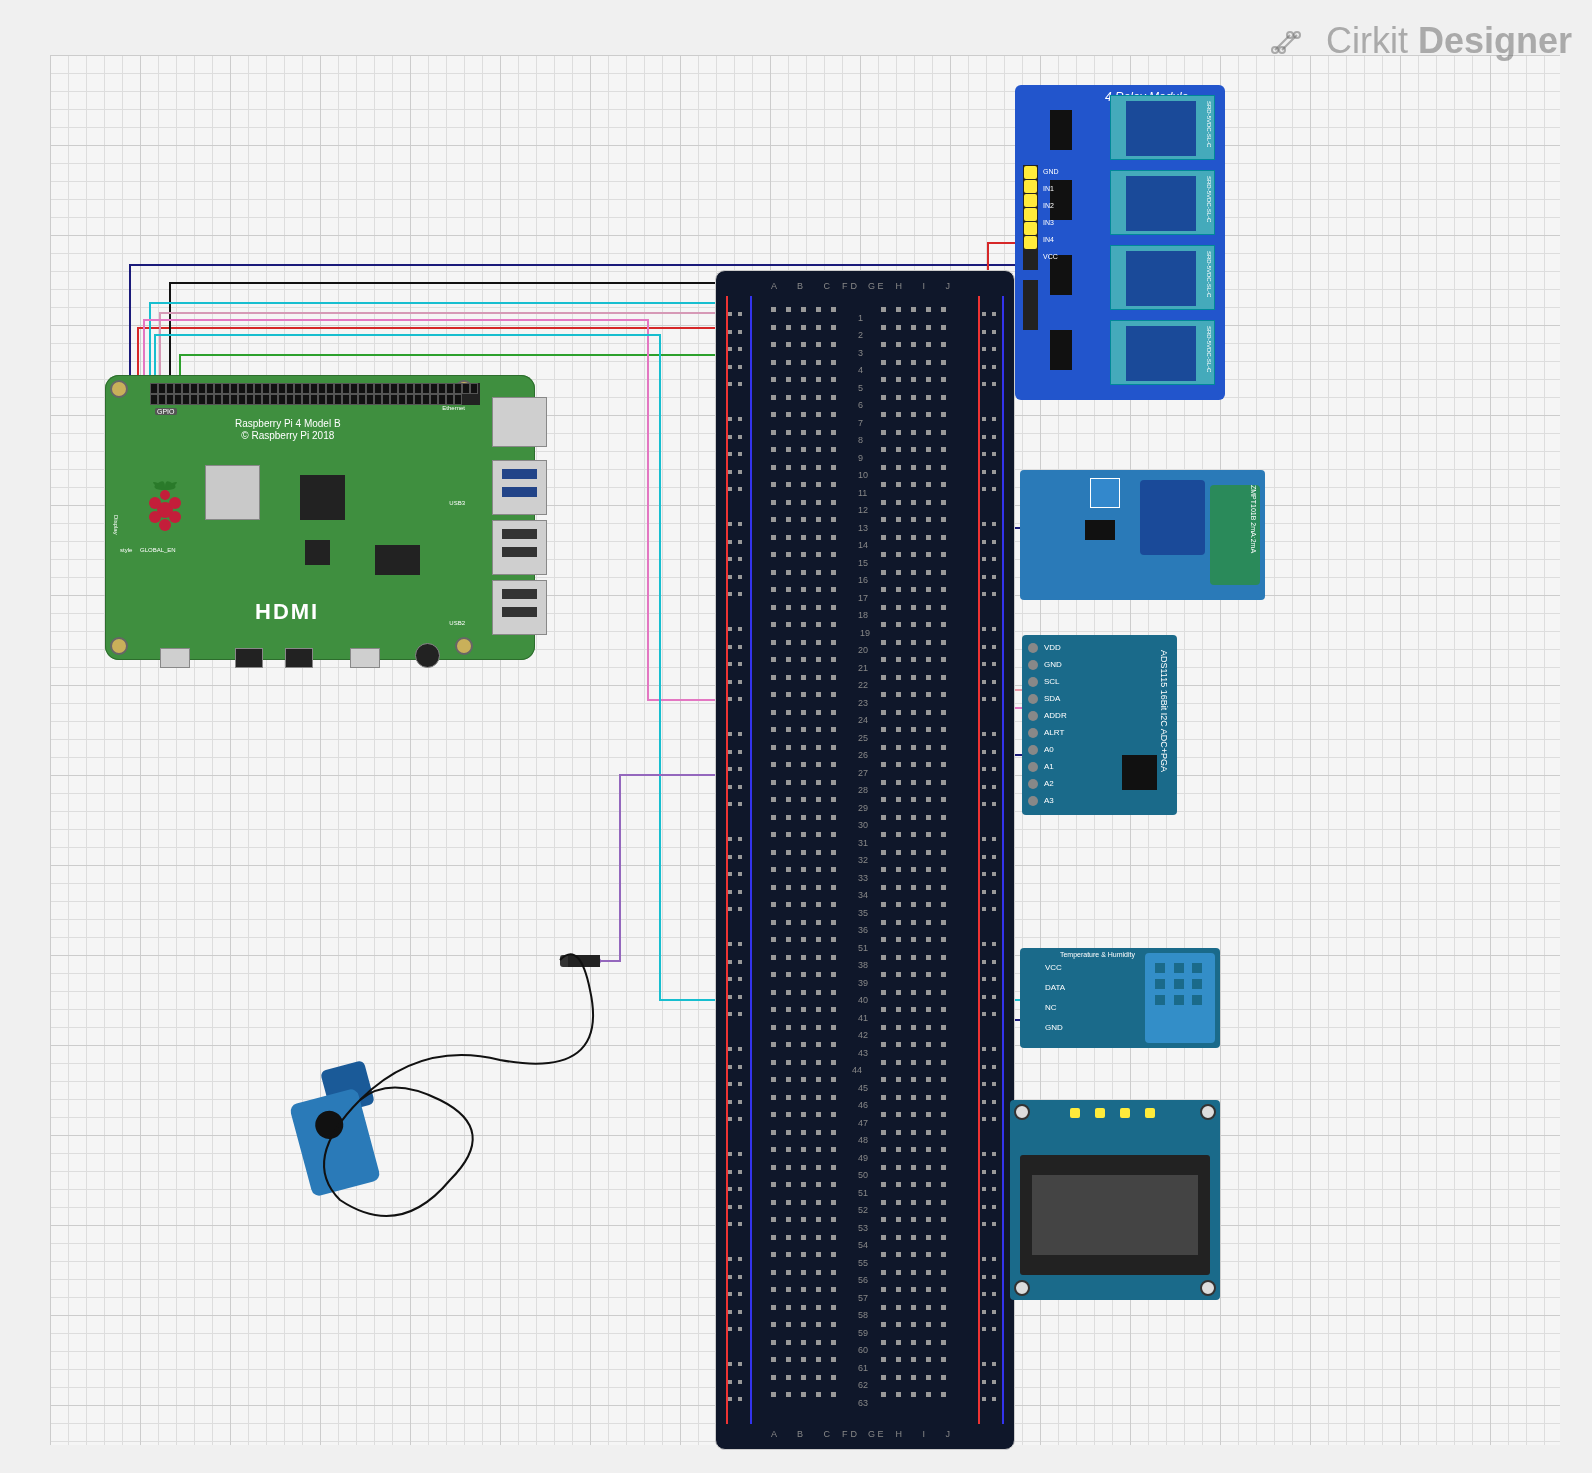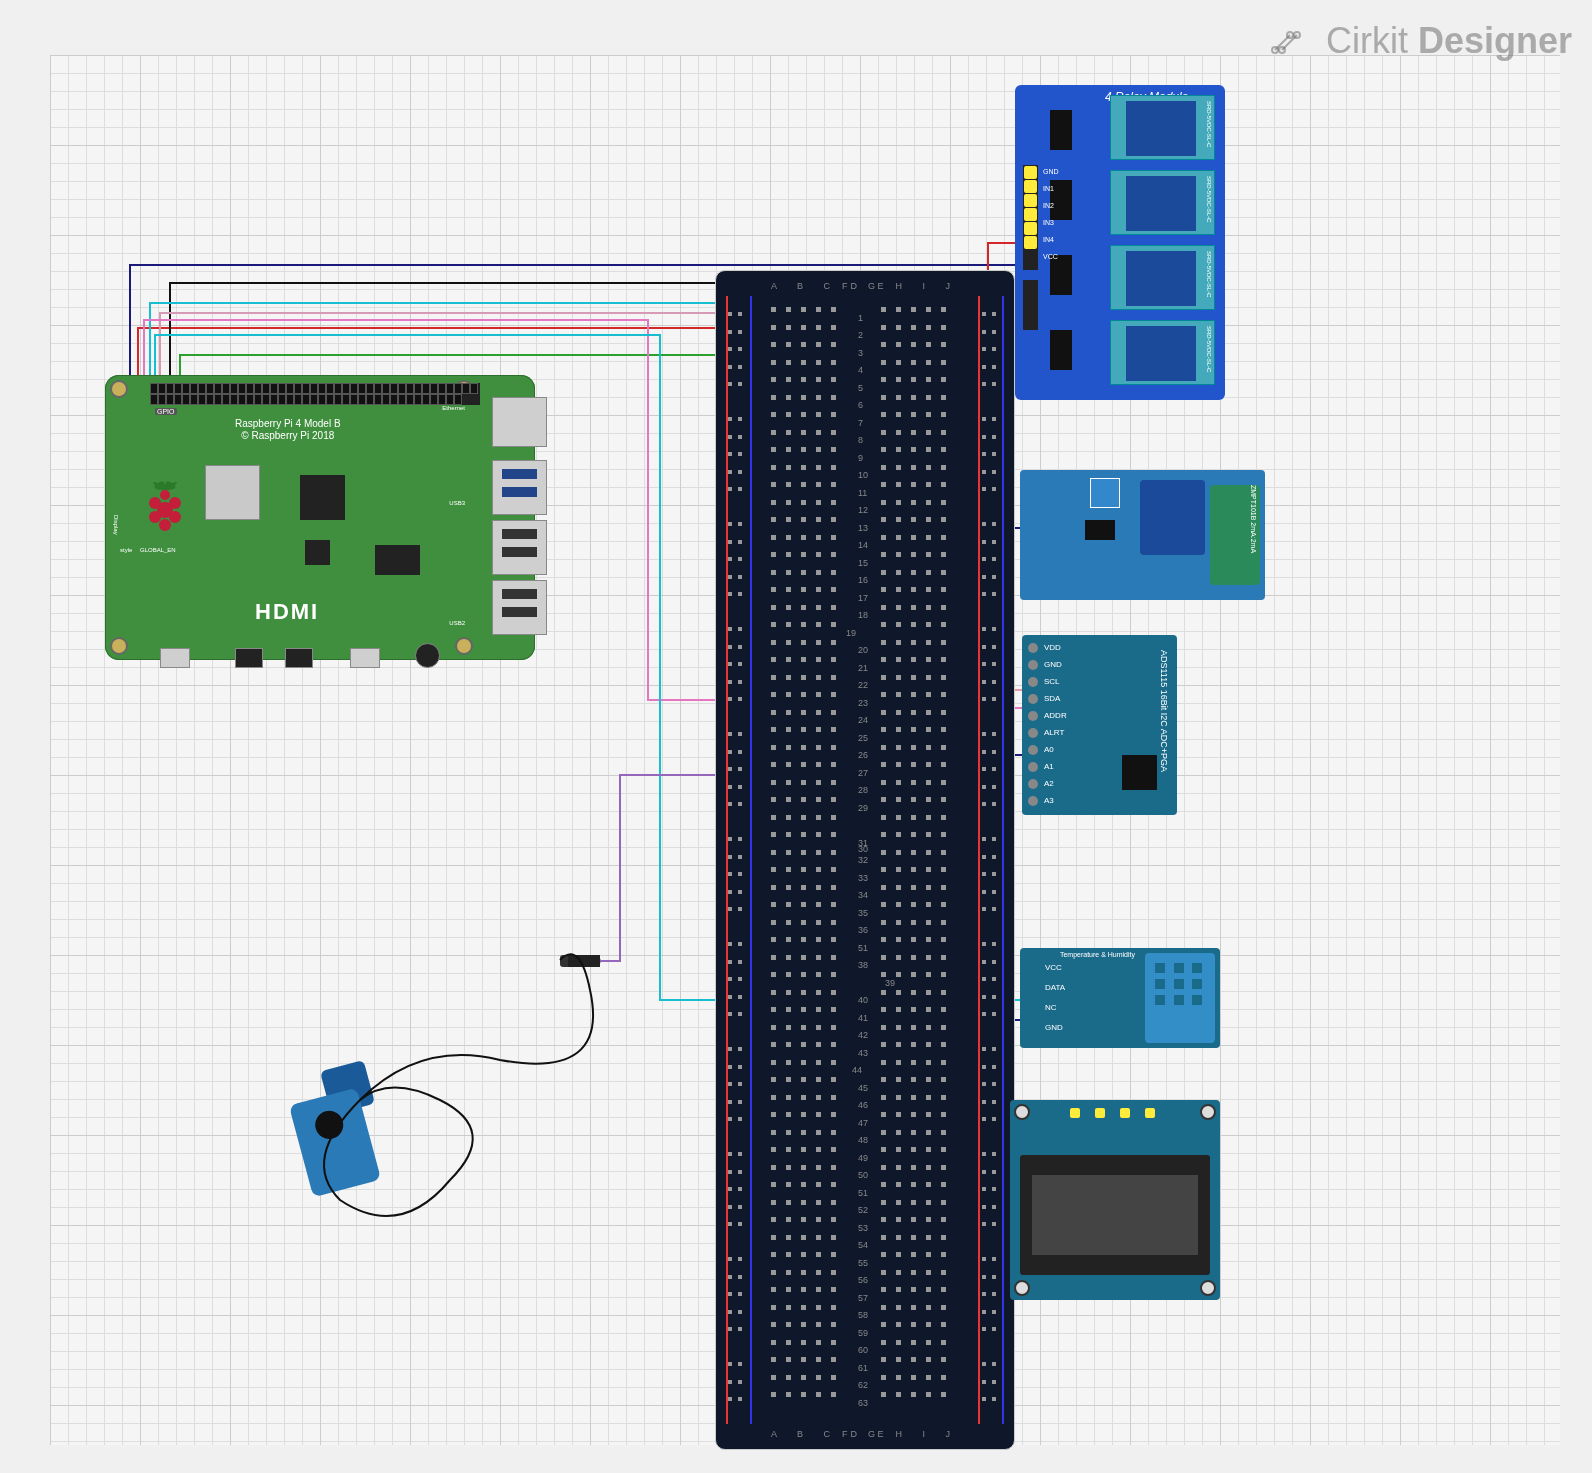--- a/index.html
+++ b/index.html
@@ -1837,41 +1837,41 @@
       <div class="rownum" style="top: 181.5px; left: 142px;">9</div>
       <div class="rownum" style="top: 199px; left: 142px;">10</div>
       <div class="rownum" style="top: 216.5px; left: 142px;">11</div>
       <div class="rownum" style="top: 234px; left: 142px;">12</div>
       <div class="rownum" style="top: 251.5px; left: 142px;">13</div>
       <div class="rownum" style="top: 269px; left: 142px;">14</div>
       <div class="rownum" style="top: 286.5px; left: 142px;">15</div>
       <div class="rownum" style="top: 304px; left: 142px;">16</div>
       <div class="rownum" style="top: 321.5px; left: 142px;">17</div>
       <div class="rownum" style="top: 339px; left: 142px;">18</div>
-      <div class="rownum" style="top: 356.5px; left: 130px; text-align: right;">19</div>
+      <div class="rownum" style="top: 356.5px; left: 144px; text-align: right;">19</div>
       <div class="rownum" style="top: 374px; left: 142px;">20</div>
       <div class="rownum" style="top: 391.5px; left: 142px;">21</div>
       <div class="rownum" style="top: 409px; left: 142px;">22</div>
       <div class="rownum" style="top: 426.5px; left: 142px;">23</div>
       <div class="rownum" style="top: 444px; left: 142px;">24</div>
       <div class="rownum" style="top: 461.5px; left: 142px;">25</div>
       <div class="rownum" style="top: 479px; left: 142px;">26</div>
       <div class="rownum" style="top: 496.5px; left: 142px;">27</div>
       <div class="rownum" style="top: 514px; left: 142px;">28</div>
       <div class="rownum" style="top: 531.5px; left: 142px;">29</div>
-      <div class="rownum" style="top: 549px; left: 142px; margin-top: 24px;">30</div>
+      <div class="rownum" style="top: 549px; left: 142px;">30</div>
       <div class="rownum" style="top: 566.5px; left: 142px;">31</div>
       <div class="rownum" style="top: 584px; left: 142px;">32</div>
       <div class="rownum" style="top: 601.5px; left: 142px;">33</div>
       <div class="rownum" style="top: 619px; left: 142px;">34</div>
       <div class="rownum" style="top: 636.5px; left: 142px;">35</div>
       <div class="rownum" style="top: 654px; left: 142px;">36</div>
       <div class="rownum" style="top: 671.5px; left: 142px;">51</div>
       <div class="rownum" style="top: 689px; left: 142px;">38</div>
-      <div class="rownum" style="top: 706.5px; left: 142px; margin-left: 27px;">39</div>
+      <div class="rownum" style="top: 706.5px; left: 142px;">39</div>
       <div class="rownum" style="top: 724px; left: 142px;">40</div>
       <div class="rownum" style="top: 741.5px; left: 142px;">41</div>
       <div class="rownum" style="top: 759px; left: 142px;">42</div>
       <div class="rownum" style="top: 776.5px; left: 142px;">43</div>
       <div class="rownum" style="top: 794px; left: 136px;">44</div>
       <div class="rownum" style="top: 811.5px; left: 142px;">45</div>
       <div class="rownum" style="top: 829px; left: 142px;">46</div>
       <div class="rownum" style="top: 846.5px; left: 142px;">47</div>
       <div class="rownum" style="top: 864px; left: 142px;">48</div>
       <div class="rownum" style="top: 881.5px; left: 142px;">49</div>

